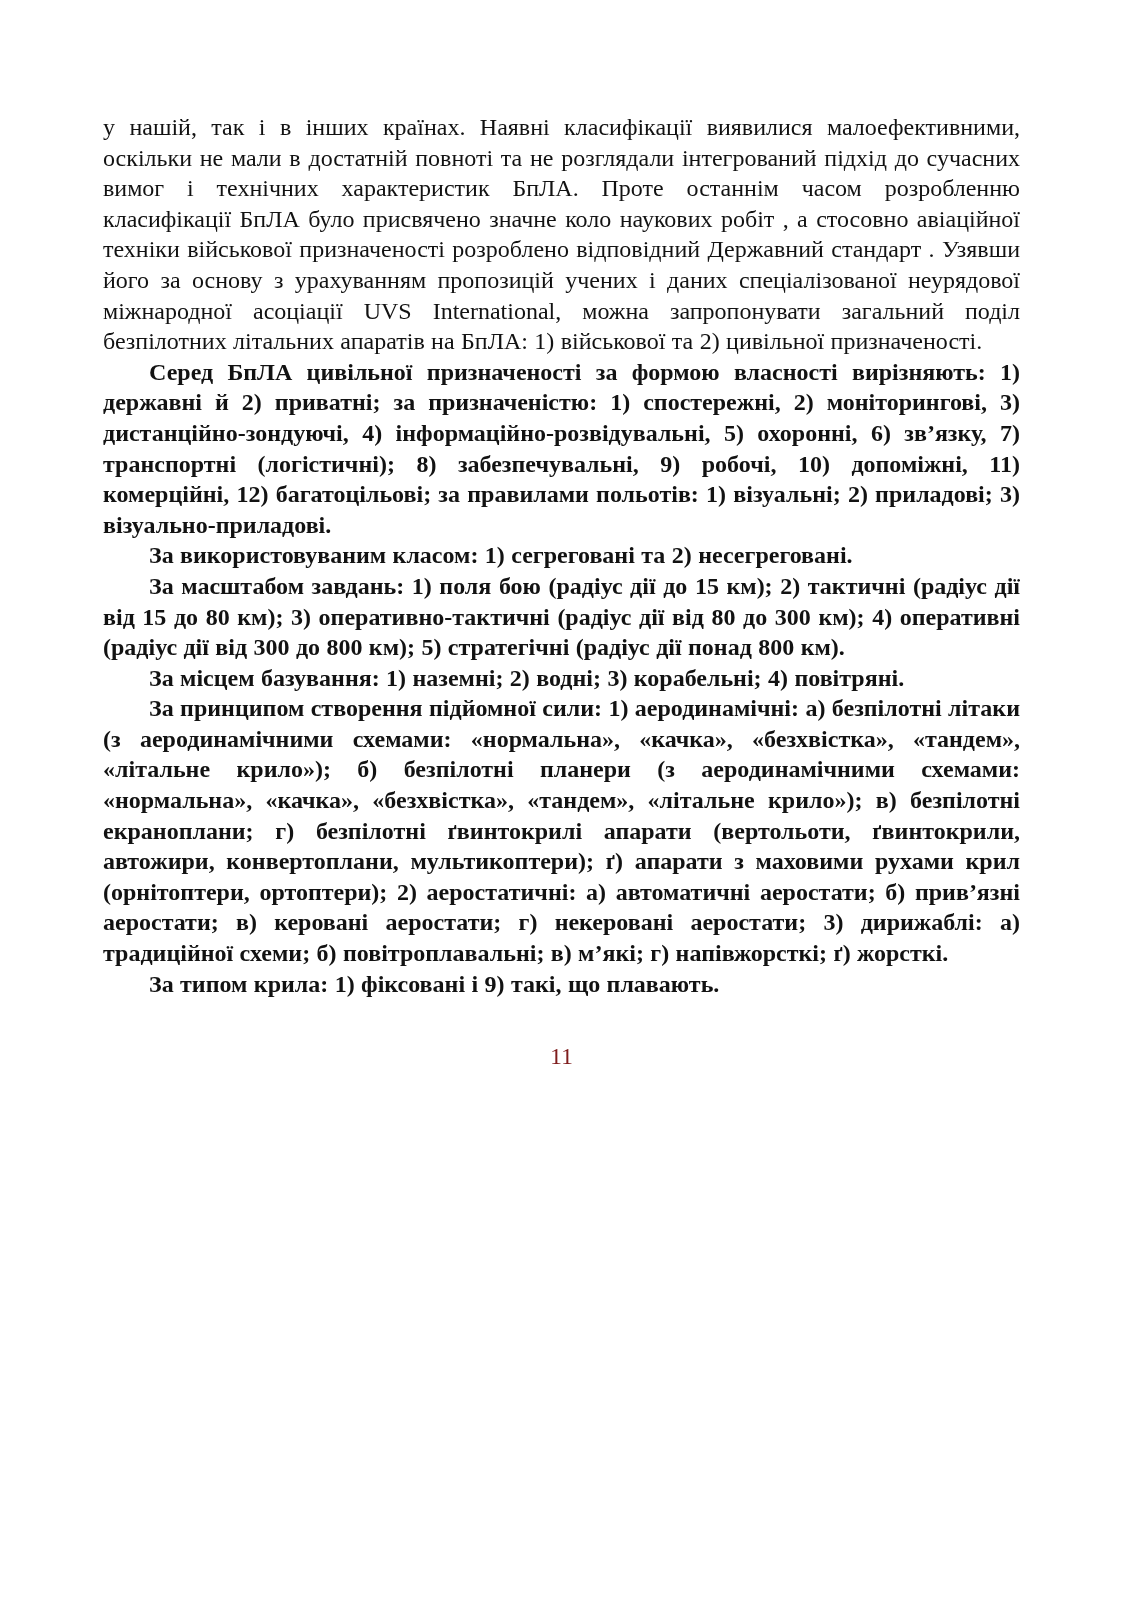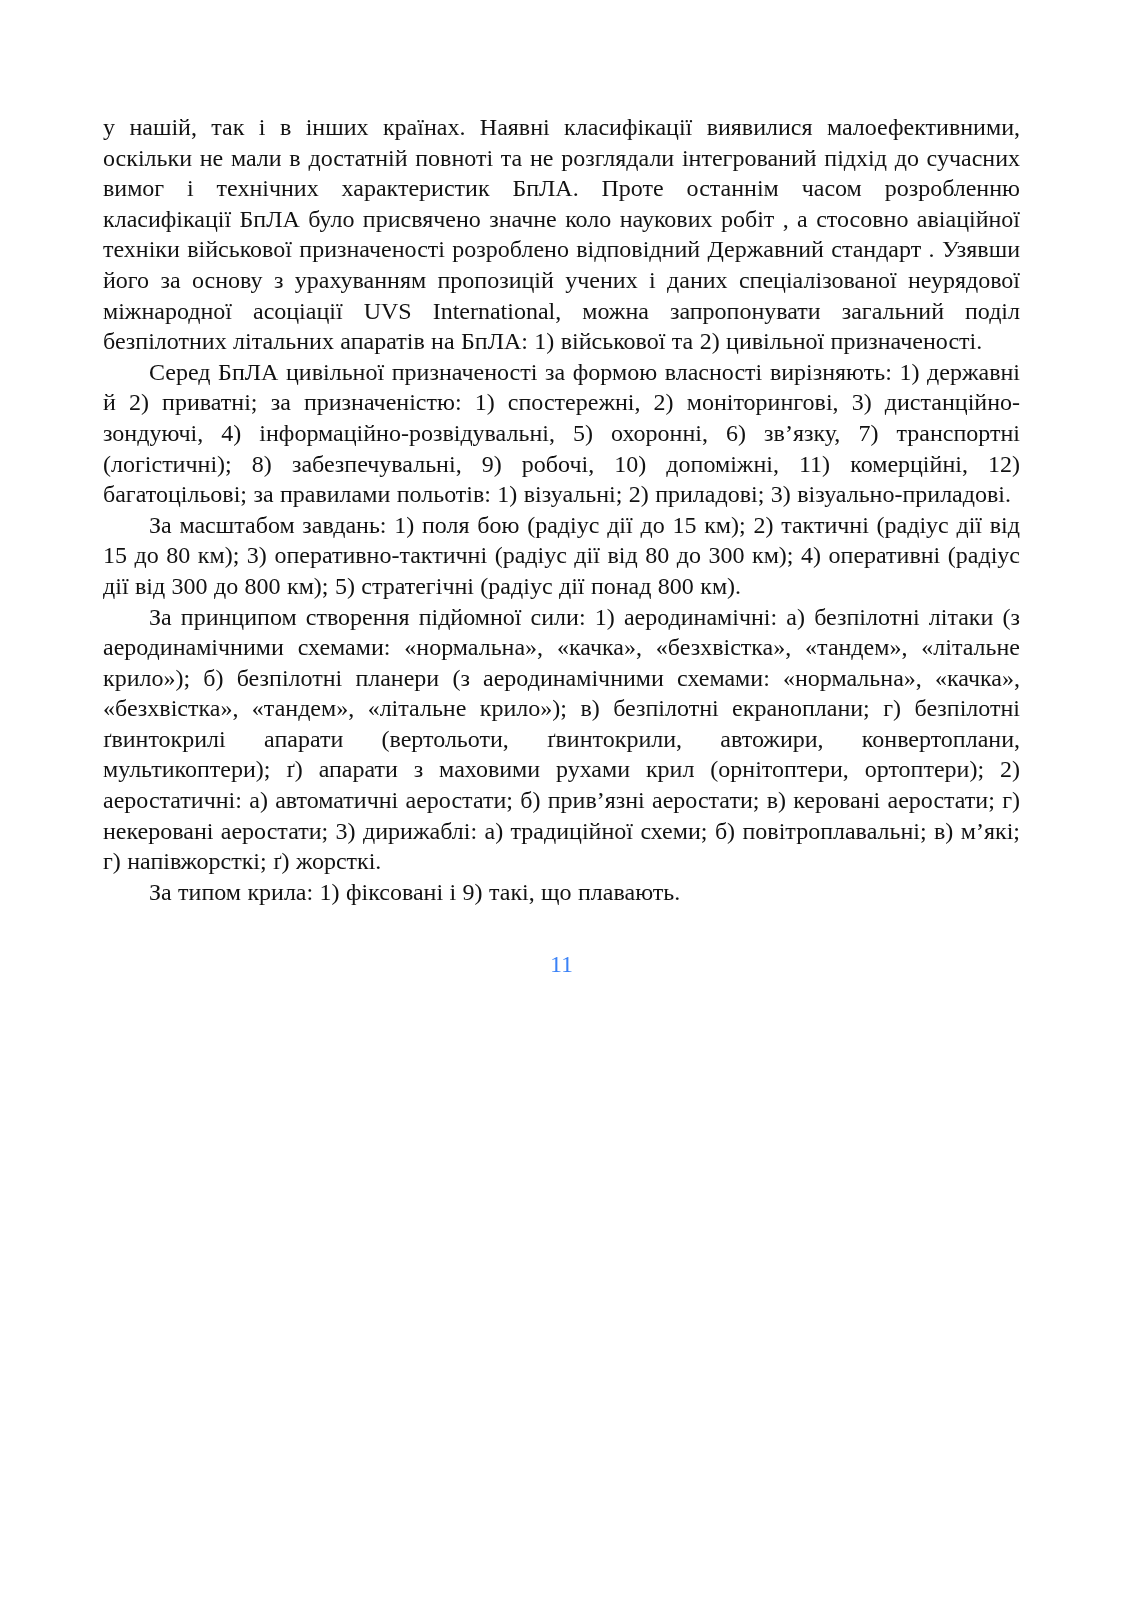--- a/index.html
+++ b/index.html
@@ -22,35 +22,38 @@
   }
   .para {
     margin: 0;
     font-size: 24px;
     line-height: 30.6px;
     text-align: justify;
     word-spacing: 0.4px;
   }
   .indent {
     text-indent: 46px;
+    font-weight: bold;
   }
   .justify-last {
     text-align-last: justify;
   }
   .page-number {
     margin-top: 42px;
     text-align: center;
     font-size: 24px;
     line-height: 30px;
-    color: #3b82f6;
+    color: #7f1d1d;
   }
 </style>
 </head>
 <body>
 
 <div class="page">
   <p class="para">у нашій, так і в інших країнах. Наявні класифікації виявилися малоефективними, оскільки не мали в достатній повноті та не розглядали інтегрований підхід до сучасних вимог і технічних характеристик БпЛА. Проте останнім часом розробленню класифікації БпЛА було присвячено значне коло наукових робіт , а стосовно авіаційної техніки військової призначеності розроблено відповідний Державний стандарт . Узявши його за основу з урахуванням пропозицій учених і даних спеціалізованої неурядової міжнародної асоціації UVS International, можна запропонувати загальний поділ безпілотних літальних апаратів на БпЛА: 1) військової та 2) цивільної призначеності.</p>
   <p class="para indent">Серед БпЛА цивільної призначеності за формою власності вирізняють: 1) державні й 2) приватні; за призначеністю: 1) спостережні, 2) моніторингові, 3) дистанційно-зондуючі, 4) інформаційно-розвідувальні, 5) охоронні, 6) зв’язку, 7) транспортні (логістичні); 8) забезпечувальні, 9) робочі, 10) допоміжні, 11) комерційні, 12) багатоцільові; за правилами польотів: 1) візуальні; 2) приладові; 3) візуально-приладові.</p>
+  <p class="para indent">За використовуваним класом: 1) сегреговані та 2) несегреговані.</p>
   <p class="para indent">За масштабом завдань: 1) поля бою (радіус дії до 15 км); 2) тактичні (радіус дії від 15 до 80 км); 3) оперативно-тактичні (радіус дії від 80 до 300 км); 4) оперативні (радіус дії від 300 до 800 км); 5) стратегічні (радіус дії понад 800 км).</p>
+  <p class="para indent">За місцем базування: 1) наземні; 2) водні; 3) корабельні; 4) повітряні.</p>
   <p class="para indent">За принципом створення підйомної сили: 1) аеродинамічні: а) безпілотні літаки (з аеродинамічними схемами: «нормальна», «качка», «безхвістка», «тандем», «літальне крило»); б) безпілотні планери (з аеродинамічними схемами: «нормальна», «качка», «безхвістка», «тандем», «літальне крило»); в) безпілотні екраноплани; г) безпілотні ґвинтокрилі апарати (вертольоти, ґвинтокрили, автожири, конвертоплани, мультикоптери); ґ) апарати з маховими рухами крил (орнітоптери, ортоптери); 2) аеростатичні: а) автоматичні аеростати; б) прив’язні аеростати; в) керовані аеростати; г) некеровані аеростати; 3) дирижаблі: а) традиційної схеми; б) повітроплавальні; в) м’які; г) напівжорсткі; ґ) жорсткі.</p>
   <p class="para indent">За типом крила: 1) фіксовані і 9) такі, що плавають.</p>
   <div class="page-number">11</div>
 </div>
 
 </body></html>

